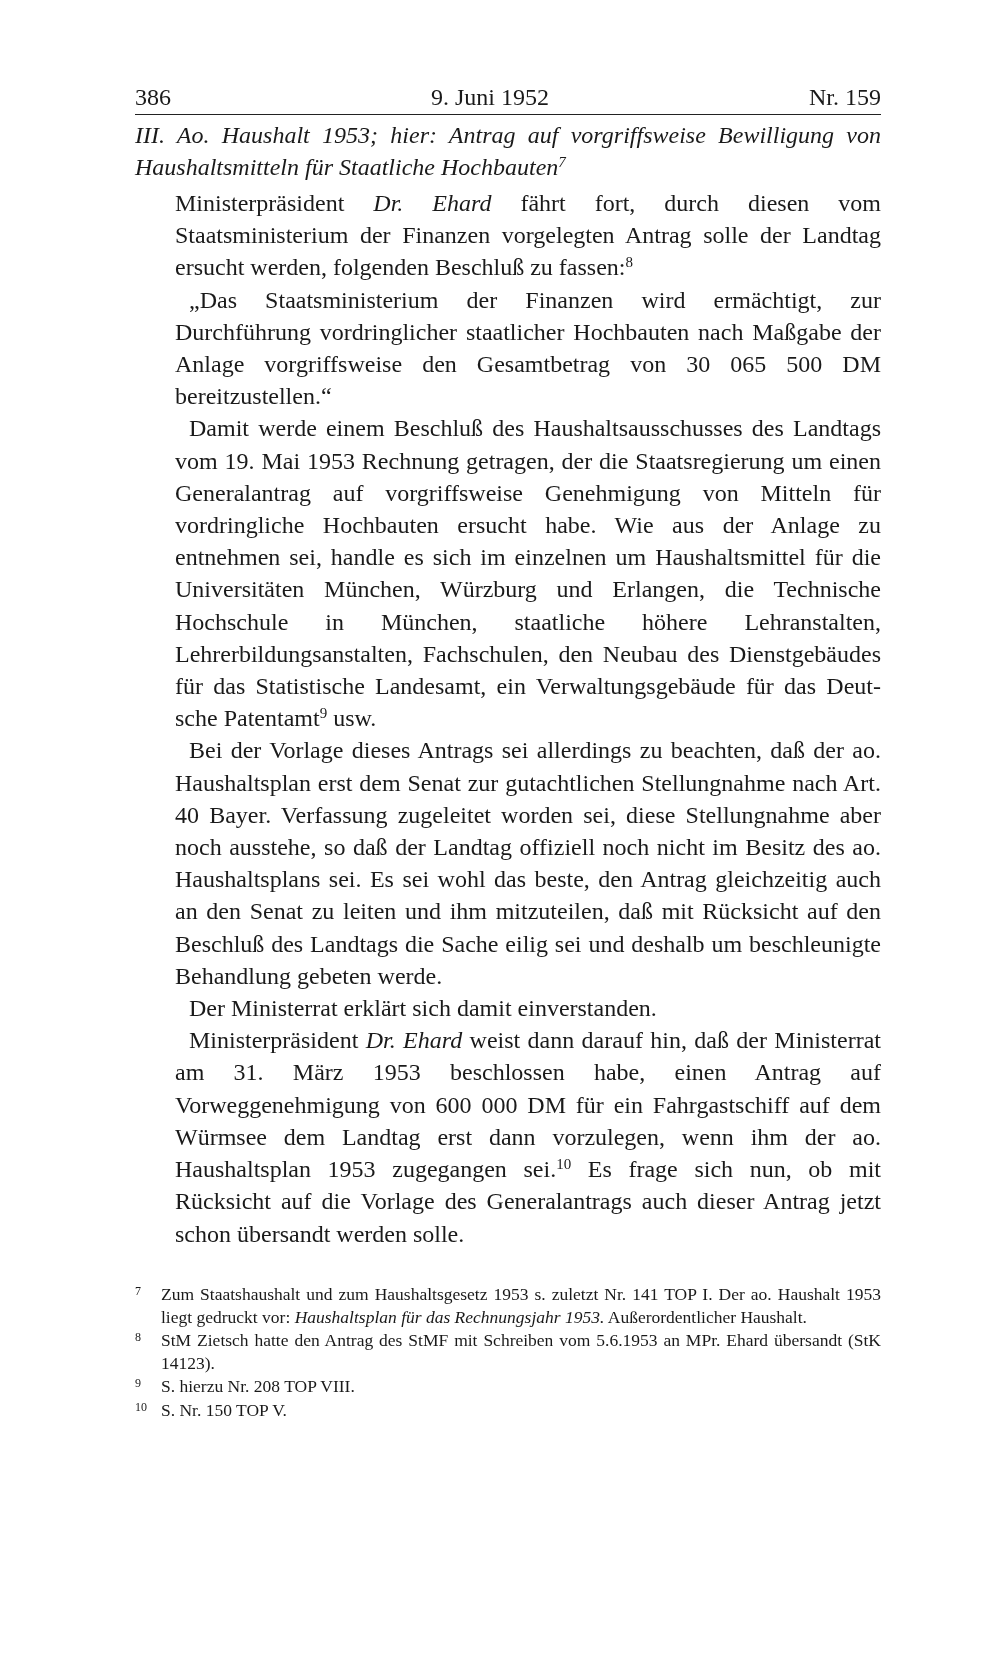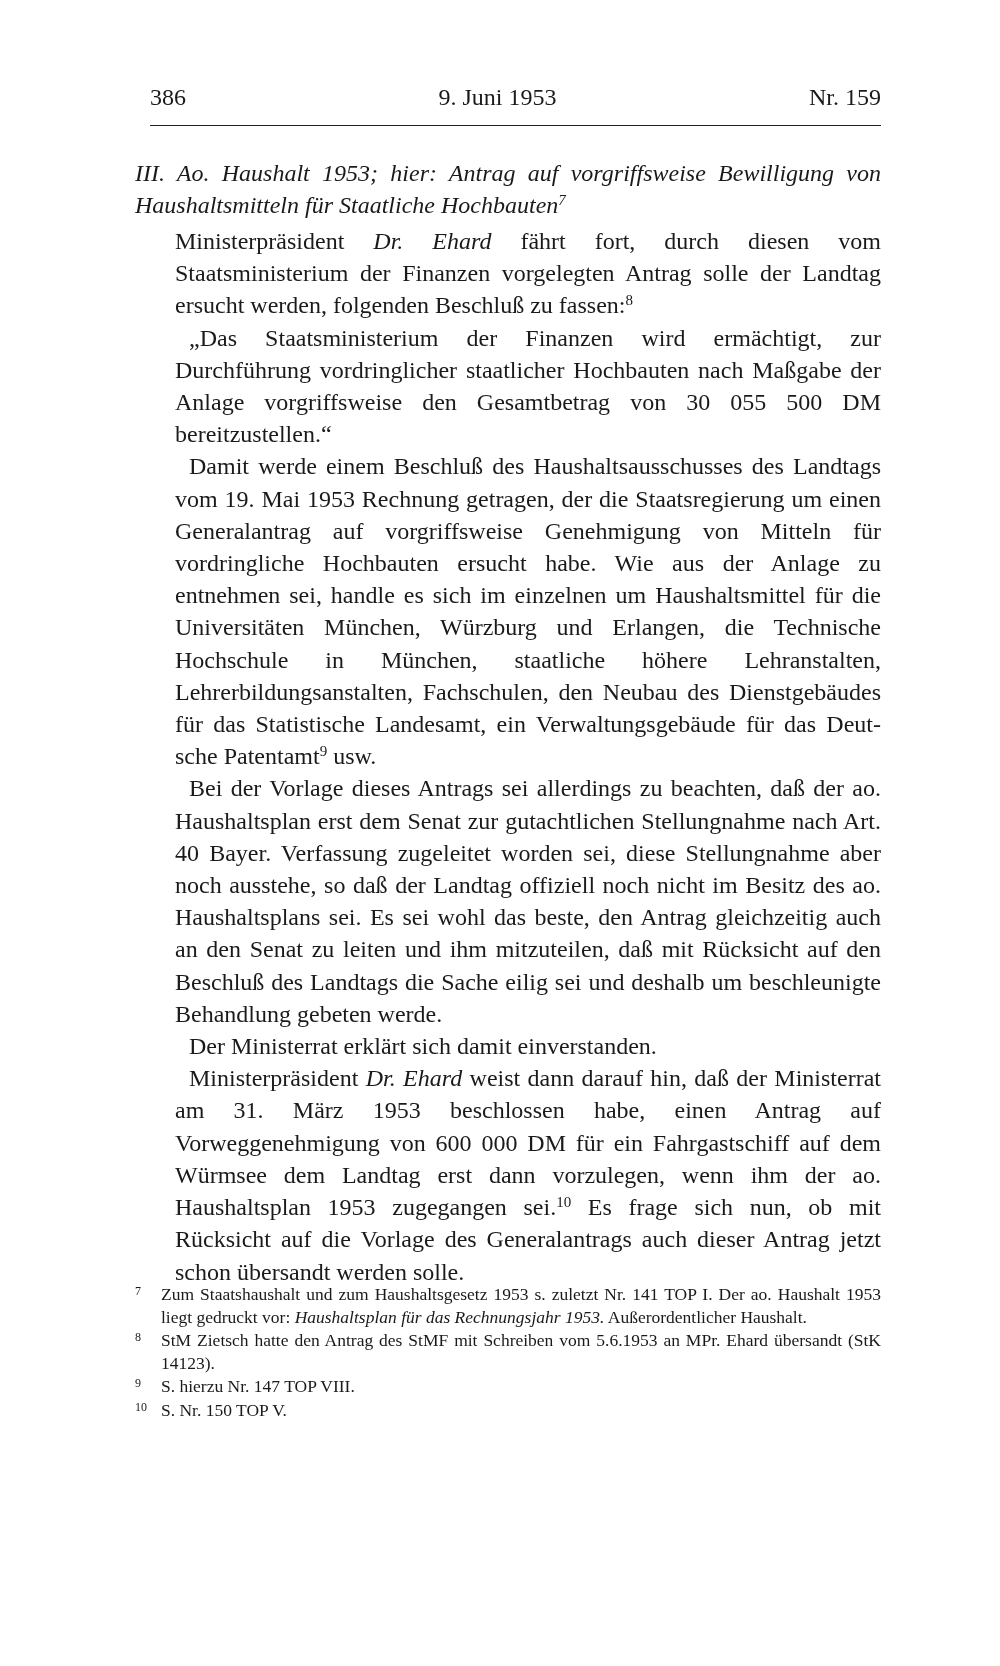--- a/index.html
+++ b/index.html
@@ -1,64 +1,64 @@
 <!DOCTYPE html>
 <html><head>
 <meta charset="utf-8">
 <style>
   html, body { margin: 0; padding: 0; background: #ffffff; }
   body { width: 1000px; height: 1666px; position: relative; overflow: hidden;
          font-family: "Liberation Serif", "DejaVu Serif", serif; color: #1a1a1a; }
   .page { position: absolute; left: 135px; top: 82px; width: 746px; }
   .runhead { display: flex; justify-content: space-between; align-items: baseline;
-             font-size: 24px; line-height: 30px; border-bottom: 1.5px solid #222; padding-bottom: 13px; margin-left: 15px; }
+             font-size: 24px; line-height: 30px; border-bottom: 1.5px solid #222; padding-bottom: 2px; }
   .runhead span { display: block; }
-  .heading { font-style: italic; font-size: 24px; line-height: 32px; margin-top: 31px; text-align: justify; }
+  .heading { font-style: italic; font-size: 24px; line-height: 32px; margin-top: 4px; text-align: justify; }
   .body { margin-top: 4px; font-size: 24px; line-height: 32.2px; text-align: justify; hyphens: manual; margin-left: 40px; }
   .body p { margin: 0; }
   .body p.indent { text-indent: 14px; }
   sup { font-size: 15px; vertical-align: 8px; line-height: 0; }
   em { font-style: italic; }
   .footnotes { position: absolute; left: 135px; top: 1283px; width: 746px; font-size: 17.5px; line-height: 22.5px; }
   .fn { display: flex; margin-bottom: 1px; }
   .fn-num { width: 26px; flex: 0 0 26px; font-size: 12px; line-height: 16px; padding-left: 0; }
   .fn-text { flex: 1; text-align: justify; }
 </style>
 </head>
 <body>
 
 <div class="page">
   <div class="runhead">
     <span>386</span>
-    <span>9. Juni 1953</span>
+    <span>9. Juni 1952</span>
     <span>Nr. 159</span>
   </div>
 
   <div class="heading"><span>III. Ao. Haushalt 1953; hier: Antrag auf vorgriffsweise Bewilligung von Haushalts­mitteln für Staatliche Hochbauten</span><sup>7</sup></div>
 
   <div class="body">
     <p><span>Ministerpräsident </span><em>Dr. Ehard</em><span> fährt fort, durch diesen vom Staatsministerium der Finanzen vorgelegten Antrag solle der Landtag ersucht werden, folgenden Beschluß zu fassen:</span><sup>8</sup></p>
-    <p class="indent">„Das Staatsministerium der Finanzen wird ermächtigt, zur Durchführung vordringlicher staatlicher Hochbauten nach Maßgabe der Anlage vorgriffsweise den Gesamtbetrag von 30 055 500 DM bereitzustellen.“</p>
+    <p class="indent">„Das Staatsministerium der Finanzen wird ermächtigt, zur Durchführung vordringlicher staatlicher Hochbauten nach Maßgabe der Anlage vorgriffsweise den Gesamtbetrag von 30 065 500 DM bereitzustellen.“</p>
     <p class="indent"><span>Damit werde einem Beschluß des Haushaltsausschusses des Landtags vom 19. Mai 1953 Rechnung getragen, der die Staatsregierung um einen General­antrag auf vorgriffsweise Genehmigung von Mitteln für vordringliche Hoch­bauten ersucht habe. Wie aus der Anlage zu entnehmen sei, handle es sich im einzelnen um Haushaltsmittel für die Universitäten München, Würzburg und Erlangen, die Technische Hochschule in München, staatliche höhere Lehr­anstalten, Lehrerbildungsanstalten, Fachschulen, den Neubau des Dienstge­bäudes für das Statistische Landesamt, ein Verwaltungsgebäude für das Deut­sche Patentamt</span><sup>9</sup><span> usw.</span></p>
     <p class="indent">Bei der Vorlage dieses Antrags sei allerdings zu beachten, daß der ao. Haus­haltsplan erst dem Senat zur gutachtlichen Stellungnahme nach Art. 40 Bayer. Verfassung zugeleitet worden sei, diese Stellungnahme aber noch ausstehe, so daß der Landtag offiziell noch nicht im Besitz des ao. Haushaltsplans sei. Es sei wohl das beste, den Antrag gleichzeitig auch an den Senat zu leiten und ihm mitzuteilen, daß mit Rücksicht auf den Beschluß des Landtags die Sache eilig sei und deshalb um beschleunigte Behandlung gebeten werde.</p>
     <p class="indent">Der Ministerrat erklärt sich damit einverstanden.</p>
     <p class="indent"><span>Ministerpräsident </span><em>Dr. Ehard</em><span> weist dann darauf hin, daß der Ministerrat am 31. März 1953 beschlossen habe, einen Antrag auf Vorweggenehmigung von 600 000 DM für ein Fahrgastschiff auf dem Würmsee dem Landtag erst dann vorzulegen, wenn ihm der ao. Haushaltsplan 1953 zugegangen sei.</span><sup>10</sup><span> Es frage sich nun, ob mit Rücksicht auf die Vorlage des Generalantrags auch dieser Antrag jetzt schon übersandt werden solle.</span></p>
   </div>
 </div>
 
 <div class="footnotes">
   <div class="fn">
     <span class="fn-num">7</span>
     <span class="fn-text"><span>Zum Staatshaushalt und zum Haushaltsgesetz 1953 s. zuletzt Nr. 141 TOP I. Der ao. Haus­halt 1953 liegt gedruckt vor: </span><em>Haushaltsplan für das Rechnungsjahr 1953.</em><span> Außerordentlicher Haushalt.</span></span>
   </div>
   <div class="fn">
     <span class="fn-num">8</span>
     <span class="fn-text">StM Zietsch hatte den Antrag des StMF mit Schreiben vom 5.6.1953 an MPr. Ehard über­sandt (StK 14123).</span>
   </div>
   <div class="fn">
     <span class="fn-num">9</span>
-    <span class="fn-text">S. hierzu Nr. 147 TOP VIII.</span>
+    <span class="fn-text">S. hierzu Nr. 208 TOP VIII.</span>
   </div>
   <div class="fn">
     <span class="fn-num">10</span>
     <span class="fn-text">S. Nr. 150 TOP V.</span>
   </div>
 </div>
 
 </body></html>

